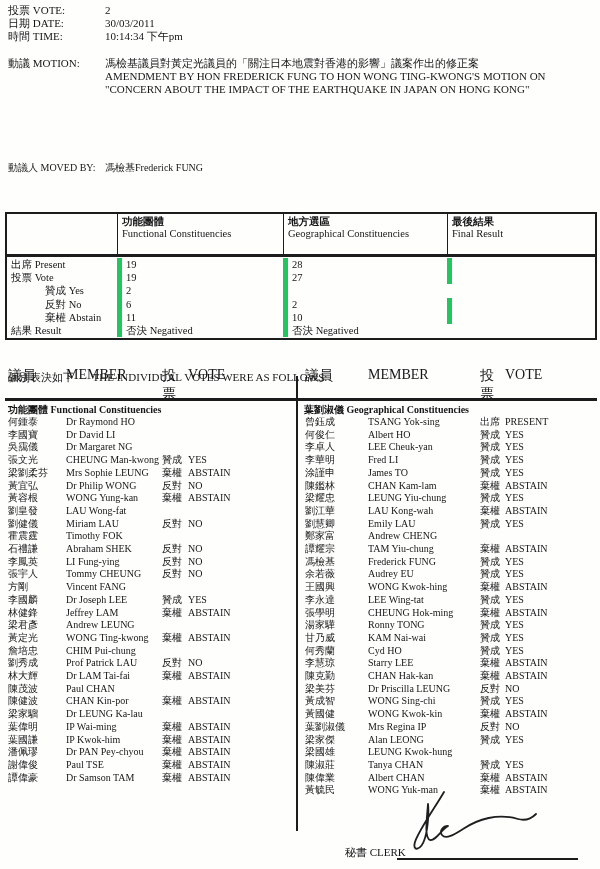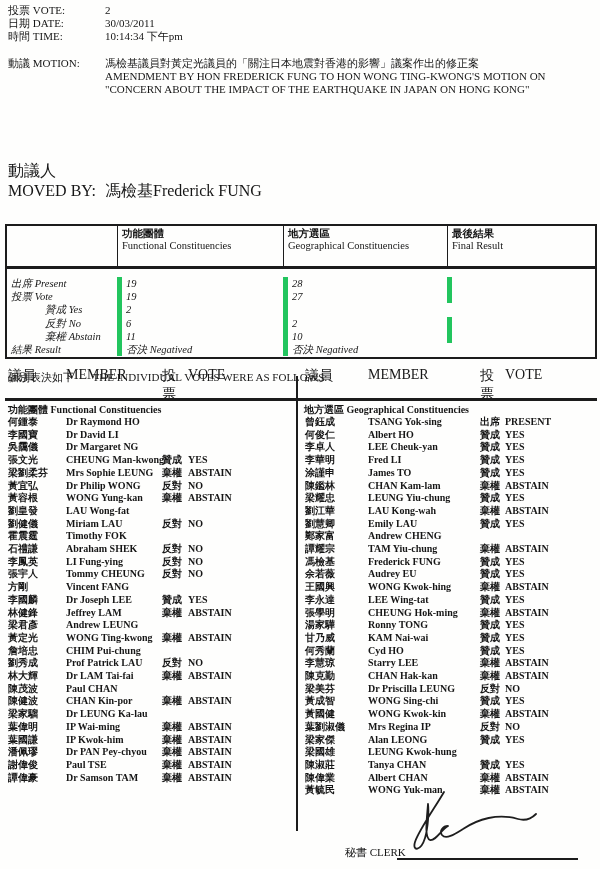--- a/index.html
+++ b/index.html
@@ -11,49 +11,49 @@
     overflow:hidden;
   }
   
   .meta { position:absolute; top:4px; left:8px; font-size:11px; line-height:13px; }
   .meta-row .lbl { display:inline-block; width:97px; }
   
   .motion { position:absolute; top:57px; left:8px; font-size:11px; line-height:13px; display:flex; }
   .motion .lbl { width:97px; flex:0 0 97px; }
   .motion-lines { width:486px; }
   
-  .moved { position:absolute; top:161px; left:8px; font-size:16px; }
+  .moved { position:absolute; top:161px; left:8px; font-size:10px; }
   .moved .lbl { display:inline-block; width:97px; }
   
-  .sumtable { position:absolute; left:5px; top:224px; width:588px; border:2px solid #1c1c1c; font-size:10.5px; background:#fefefd; }
+  .sumtable { position:absolute; left:5px; top:212px; width:588px; border:2px solid #1c1c1c; font-size:10.5px; background:#fefefd; }
   .sum-grid { display:grid; grid-template-columns:110px 166px 164px 1fr; }
   .sum-header { border-bottom:3px solid #1c1c1c; }
   .sum-header .cell { padding:2px 2px 14px 4px; line-height:12px; border-left:1px solid #1c1c1c; min-height:24px; }
   .sum-header .cell:first-child { border-left:none; }
   .sum-header .cn { display:block; font-weight:bold; }
   .sum-row { line-height:13.2px; }
   .sum-row .cell { padding-left:4px; border-left:5px solid #22c55e; white-space:nowrap; }
   .sum-row .cell:first-child { border-left:none; }
   .sum-row .indent { padding-left:38px; }
-  #sum-body { padding:8px 0 1px 0;font-style:italic; }
+  #sum-body { padding:1px 0 1px 0; }
   
   .ind-heading { position:absolute; top:370px; left:8px; font-size:11px; }
   .ind-heading .cn { display:inline-block; width:82px; }
   
   .colhead { position:absolute; top:367px; display:grid; font-size:14px; }
   .colhead-l { left:5px; width:288px; grid-template-columns:58px 96px 26px 1fr; padding-left:3px; }
   .colhead-r { left:301px; width:296px; grid-template-columns:63px 112px 25px 1fr; padding-left:4px; }
   .head-rule { position:absolute; top:398px; left:5px; width:592px; height:2.5px; background:#1c1c1c; }
   .divider { position:absolute; left:296px; top:376px; width:2px; height:455px; background:#1c1c1c; }
   
   .members { position:absolute; top:403px; font-size:10px; }
   .members-l { left:5px; width:290px; }
   .members-r { left:301px; width:297px; }
   .section { font-weight:bold; line-height:13px; padding-left:3px; white-space:nowrap; }
-  .m-row { display:grid; line-height:12.7px; white-space:nowrap;font-weight:bold; }
+  .m-row { display:grid; line-height:12.7px; white-space:nowrap; }
   .members-l .m-row { grid-template-columns:58px 96px 26px 1fr; padding-left:3px; }
   .members-r .m-row { grid-template-columns:63px 112px 25px 1fr; padding-left:4px; }
   
   .clerk { position:absolute; top:845px; left:345px; font-size:11px; }
   .clerk-line { position:absolute; top:858px; left:397px; width:181px; height:1.6px; background:#1c1c1c; }
   .signature { position:absolute; top:786px; left:392px; }
 </style>
 </head>
 <body>
 
@@ -331,21 +331,21 @@
         </div>
         <div class="m-row">
           <span>譚偉豪</span>
           <span>Dr Samson TAM</span>
           <span>棄權</span>
           <span>ABSTAIN</span>
         </div>
       </div>
   </div>
   <div class="members members-r">
-    <div class="section">地方選區 Geographical Constituencies</div>
+    <div class="section">葉劉淑儀 Geographical Constituencies</div>
     <div id="members-right">
         <div class="m-row">
           <span>曾鈺成</span>
           <span>TSANG Yok-sing</span>
           <span>出席</span>
           <span>PRESENT</span>
         </div>
         <div class="m-row">
           <span>何俊仁</span>
           <span>Albert HO</span>

